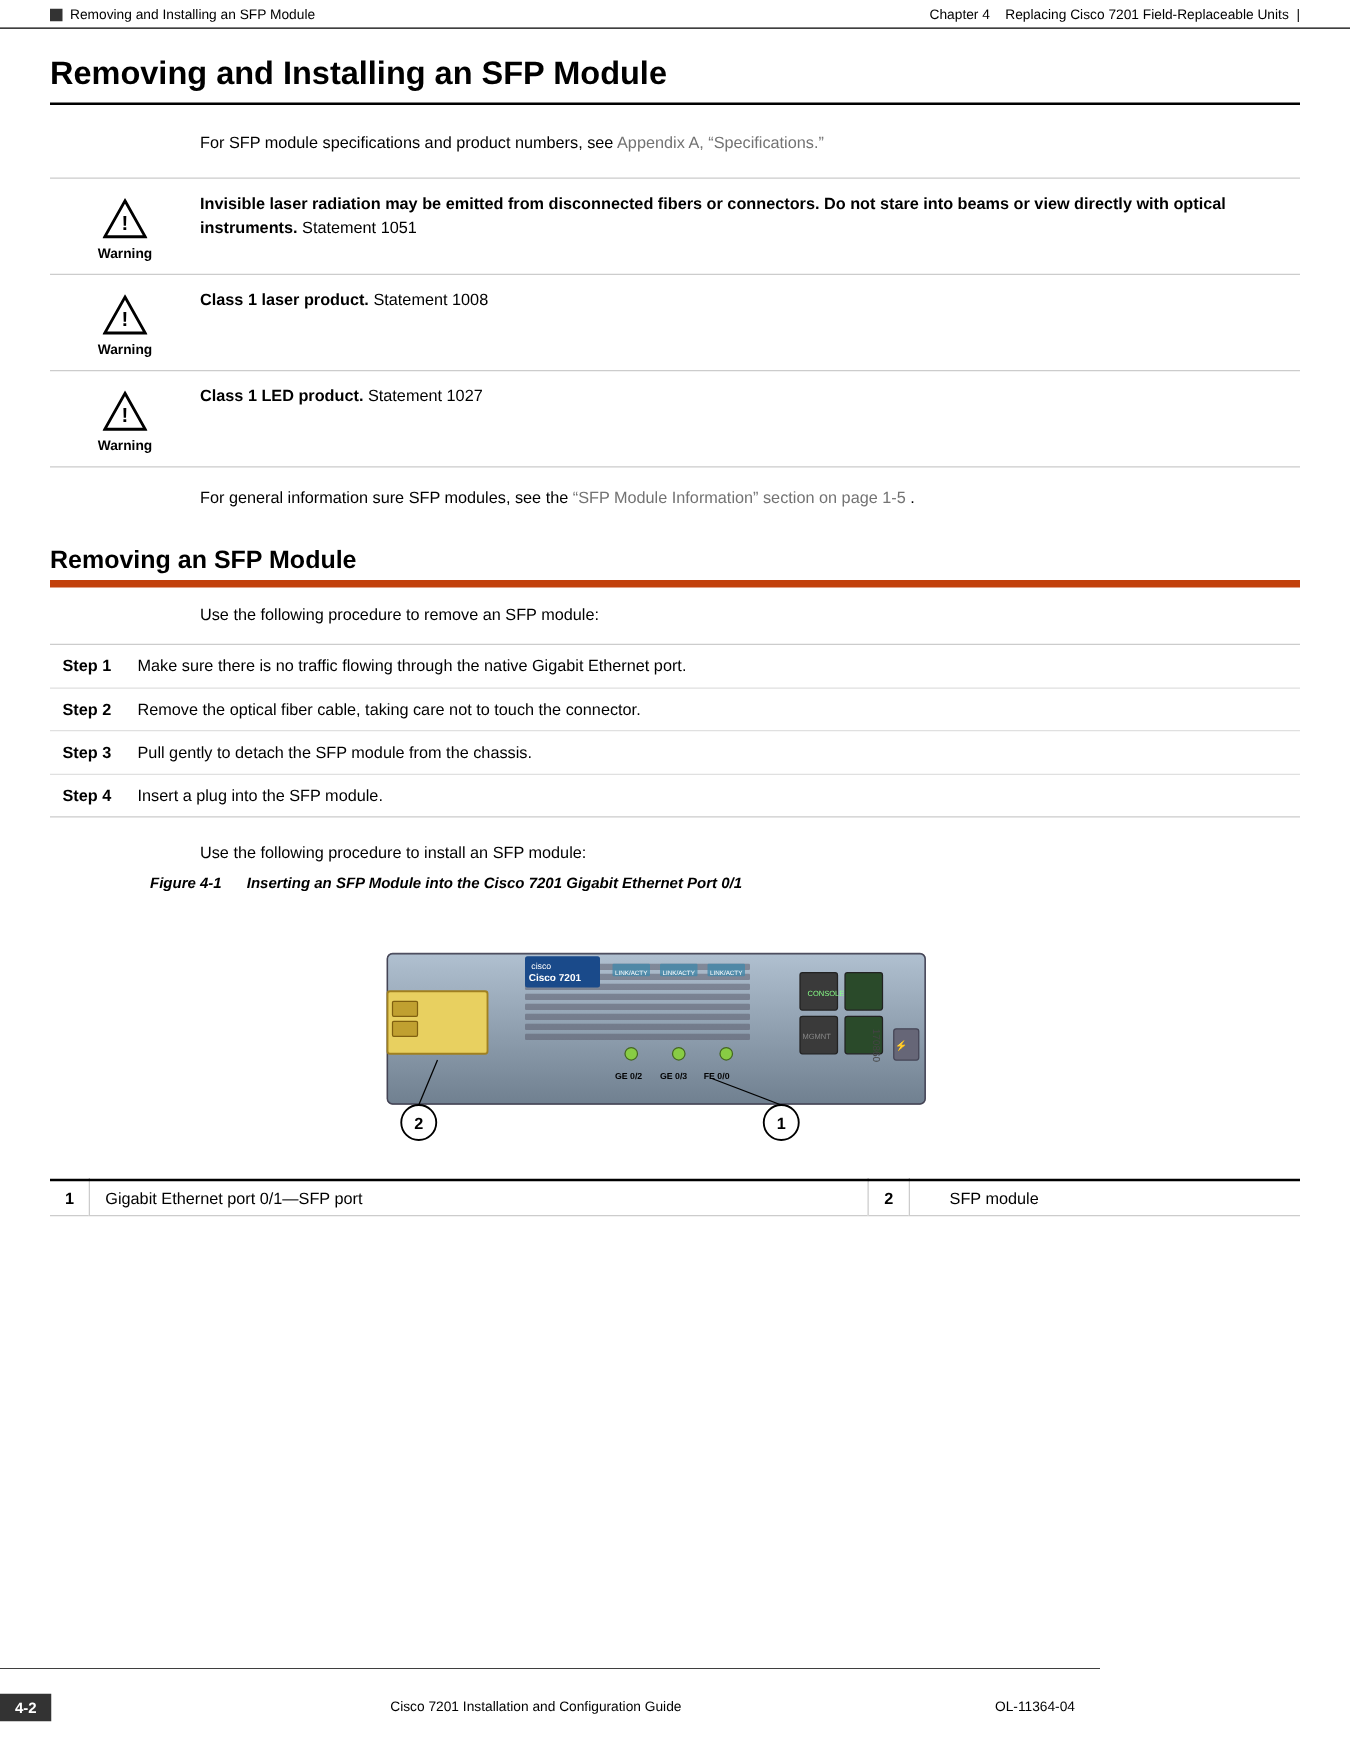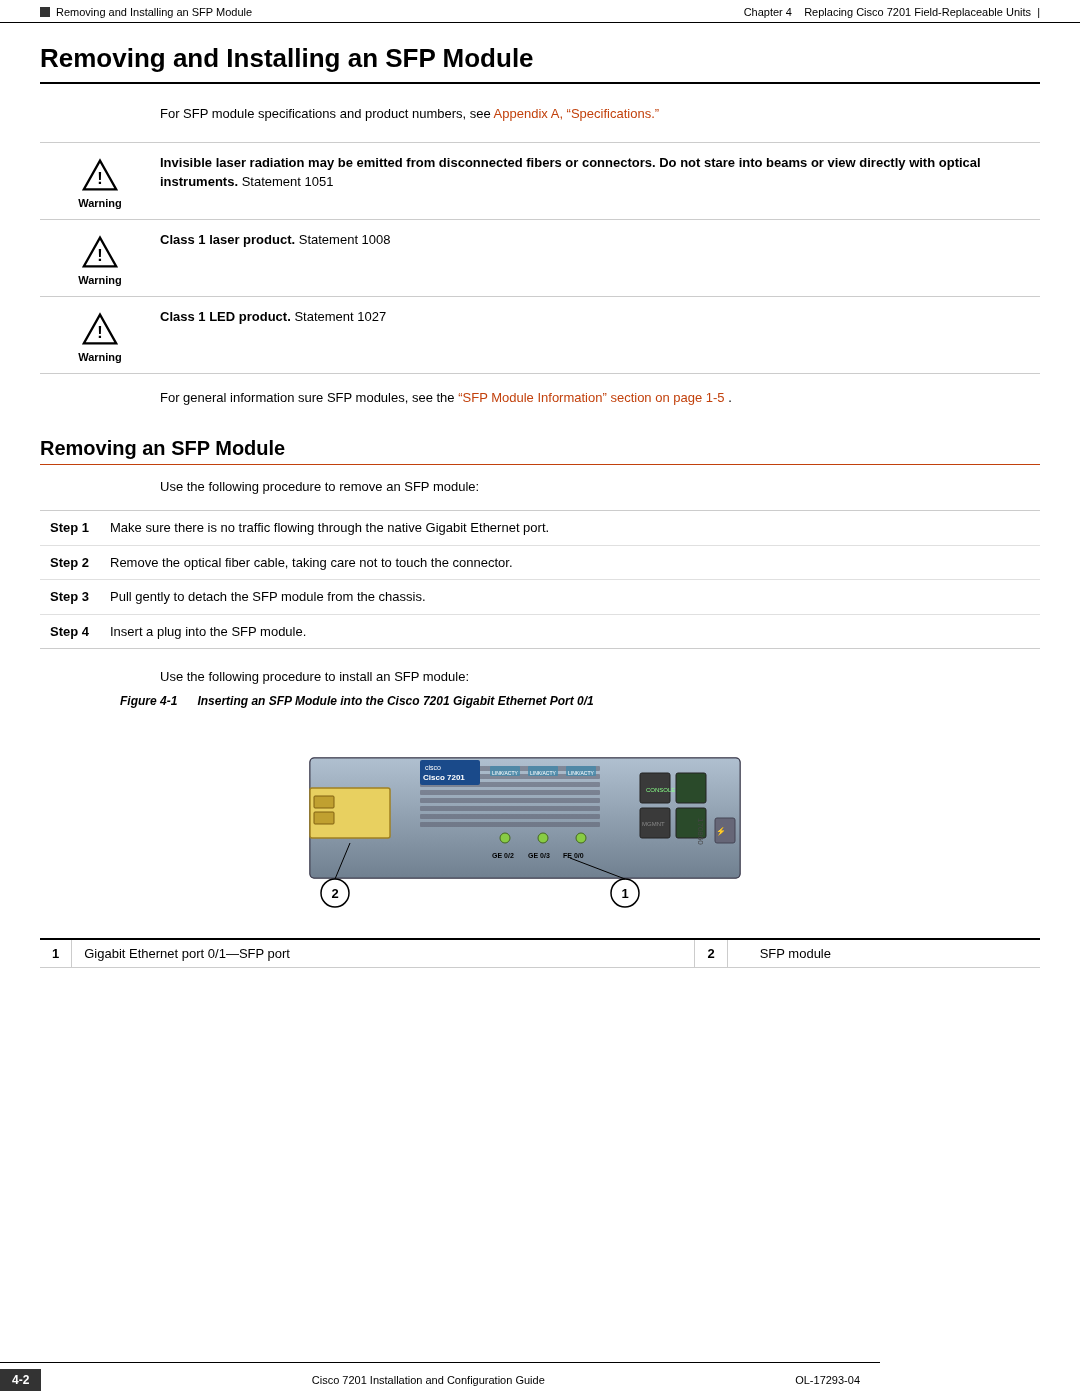--- a/index.html
+++ b/index.html
@@ -52,21 +52,21 @@
     }
 
     
     .intro-para {
       margin-left: 120px;
       margin-bottom: 18px;
       font-size: 13px;
       line-height: 1.5;
     }
     .intro-para a, a {
-      color: #c2410c;
+      color: #737373;
       text-decoration: none;
     }
 
     
     .warning-block {
       display: flex;
       align-items: flex-start;
       border-top: 1px solid #ccc;
       padding: 10px 0 10px 0;
       margin-bottom: 0;
@@ -96,21 +96,21 @@
     .warning-text strong {
       font-weight: bold;
     }
 
     
     .section-title {
       font-size: 20px;
       font-weight: bold;
       margin-top: 30px;
       margin-bottom: 14px;
-      border-bottom: 1px solid #c2410c;
+      border-bottom: 6px solid #c2410c;
       padding-bottom: 4px;
     }
 
     .section-intro {
       margin-left: 120px;
       margin-bottom: 10px;
       font-size: 13px;
     }
 
     
@@ -188,21 +188,21 @@
     
     .page-footer {
       position: fixed;
       bottom: 0;
       left: 0;
       width: 880px;
       border-top: 1px solid #000;
       display: flex;
       justify-content: space-between;
       align-items: center;
-      padding: 6px 0;
+      padding: 20px 0;
       background: #fff;
     }
     .footer-left {
       background: #333;
       color: #fff;
       padding: 4px 12px;
       font-size: 12px;
       font-weight: bold;
     }
     .footer-center {
@@ -419,14 +419,14 @@
       <td>SFP module</td>
     </tr>
   </tbody>
     </table>
 
 </div>
 
 <div class="page-footer">
   <div class="footer-left">4-2</div>
   <div class="footer-center">Cisco 7201 Installation and Configuration Guide</div>
-  <div class="footer-right">OL-17293-04</div>
+  <div class="footer-right">OL-11364-04</div>
 </div>
 
 </body></html>

